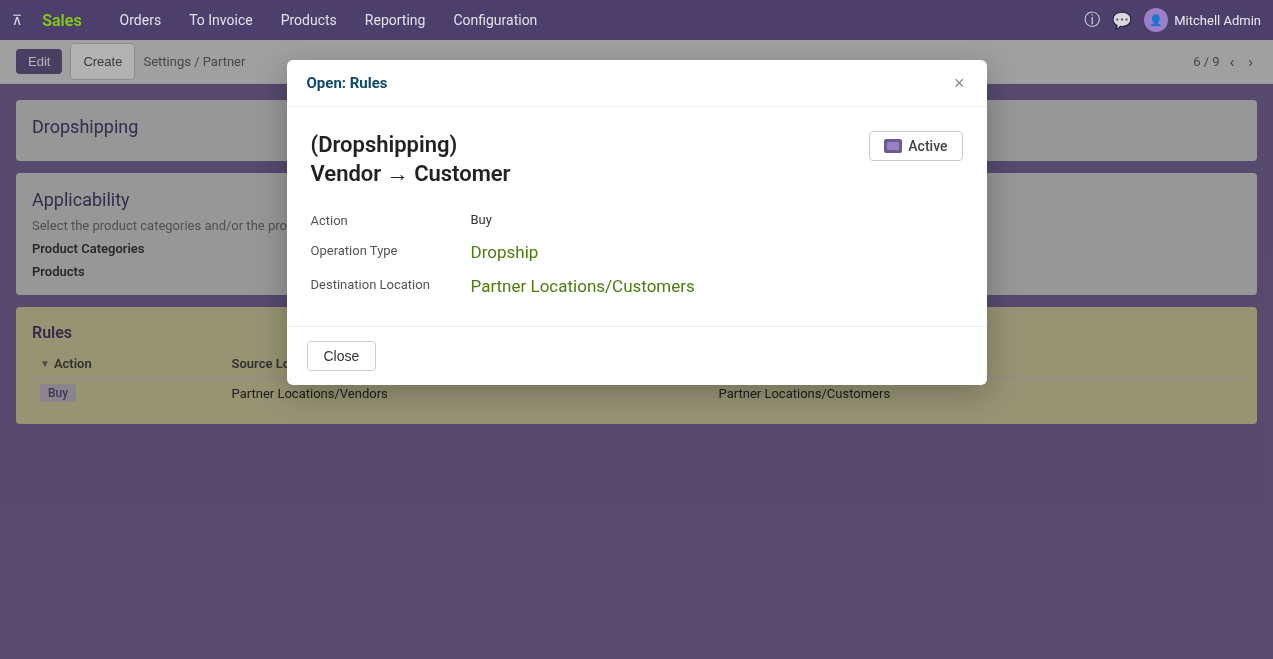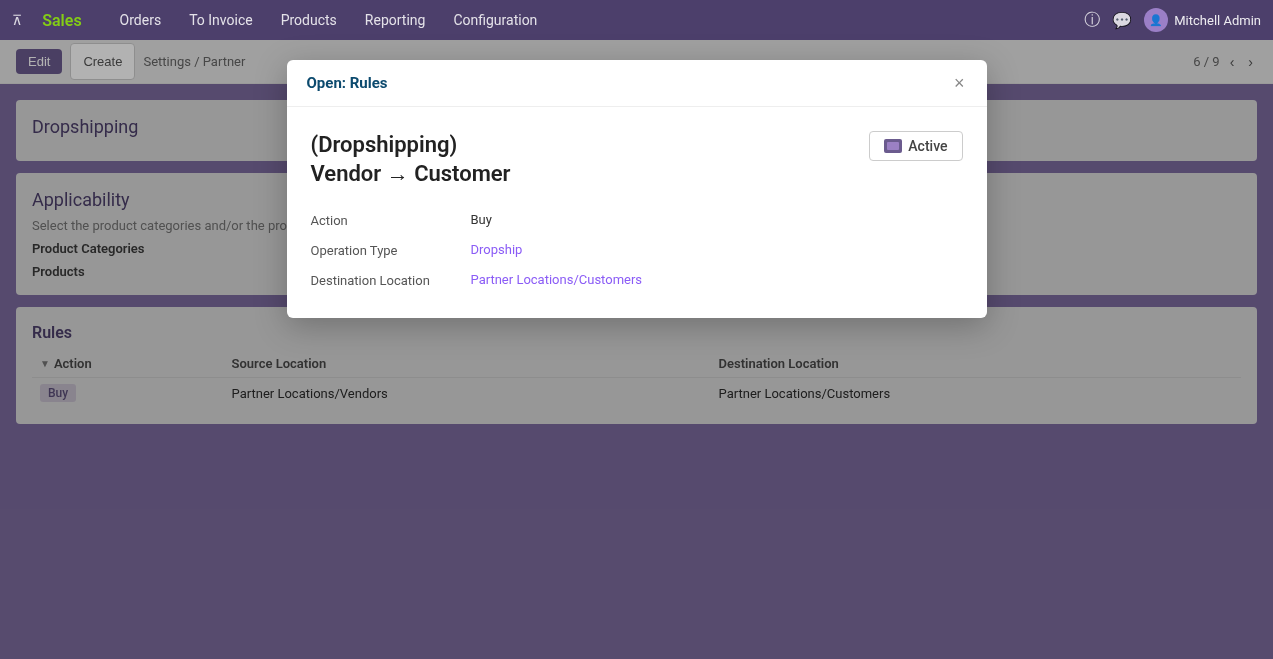--- a/index.html
+++ b/index.html
@@ -73,21 +73,21 @@
     .section-card {
       background: #fff;
       border-radius: 4px;
       padding: 16px;
       margin-bottom: 12px;
     }
     .section-title { font-size: 18px; font-weight: 400; color: #5a4a7e; margin-bottom: 8px; }
     .section-subtitle { font-size: 13px; color: #888; }
     .field-row { display: flex; gap: 16px; margin-top: 8px; }
     .field-label { font-size: 13px; font-weight: 600; color: #444; min-width: 120px; }
-    .rules-section { background: #ffffff; border-radius: 4px; padding: 16px; }
+    .rules-section { background: #fef9c3; border-radius: 4px; padding: 16px; }
     .rules-title { font-size: 16px; font-weight: 600; color: #5a4a7e; margin-bottom: 8px; }
     .rules-table { width: 100%; border-collapse: collapse; }
     .rules-table th { text-align: left; font-size: 13px; font-weight: 600; color: #555; padding: 6px 8px; border-bottom: 1px solid #eee; }
     .rules-table td { padding: 6px 8px; font-size: 13px; color: #333; }
     .badge-buy { background: #e8e0f0; color: #6b5b8e; border-radius: 3px; padding: 2px 8px; font-size: 12px; font-weight: 500; display: inline-block; }
 
     
     .modal-overlay {
       position: absolute;
       top: 0; left: 0; right: 0; bottom: 0;
@@ -157,21 +157,21 @@
       top: 3px; left: 3px; right: 3px; bottom: 3px;
       background: #9b80c4;
       border-radius: 1px;
     }
     .modal-fields { display: flex; gap: 24px; }
     .modal-fields-left { flex: 0 0 auto; min-width: 180px; }
     .modal-fields-right { flex: 1; }
     .modal-field-row { display: flex; margin-bottom: 14px; }
     .modal-field-label { font-size: 13px; color: #555; min-width: 160px; padding-top: 1px; }
     .modal-field-value { font-size: 13px; color: #333; }
-    .modal-field-link { font-size: 13px; color: #8b5cf6; text-decoration: none; cursor: pointer; }
+    .modal-field-link { font-size: 17px; color: #4d7c0f; text-decoration: none; cursor: pointer; }
     .modal-description { font-size: 13px; color: #444; line-height: 1.6; }
     .modal-description strong { font-weight: 600; }
     .modal-footer {
       padding: 14px 20px;
       border-top: 1px solid #eee;
       display: flex;
       justify-content: flex-start;
     }
     .modal-close-btn {
       background: #fff;
@@ -297,17 +297,20 @@
               <a class="modal-field-link">Dropship</a>
             </div>
             <div class="modal-field-row">
               <span class="modal-field-label">Destination Location</span>
               <a class="modal-field-link">Partner Locations/Customers</a>
             </div>
           </div>
         </div>
       </div>
 
+      <div class="modal-footer">
+        <button class="modal-close-btn">Close</button>
+      </div>
 
     </div>
   </div>
 
 </div>
 
 </body></html>

